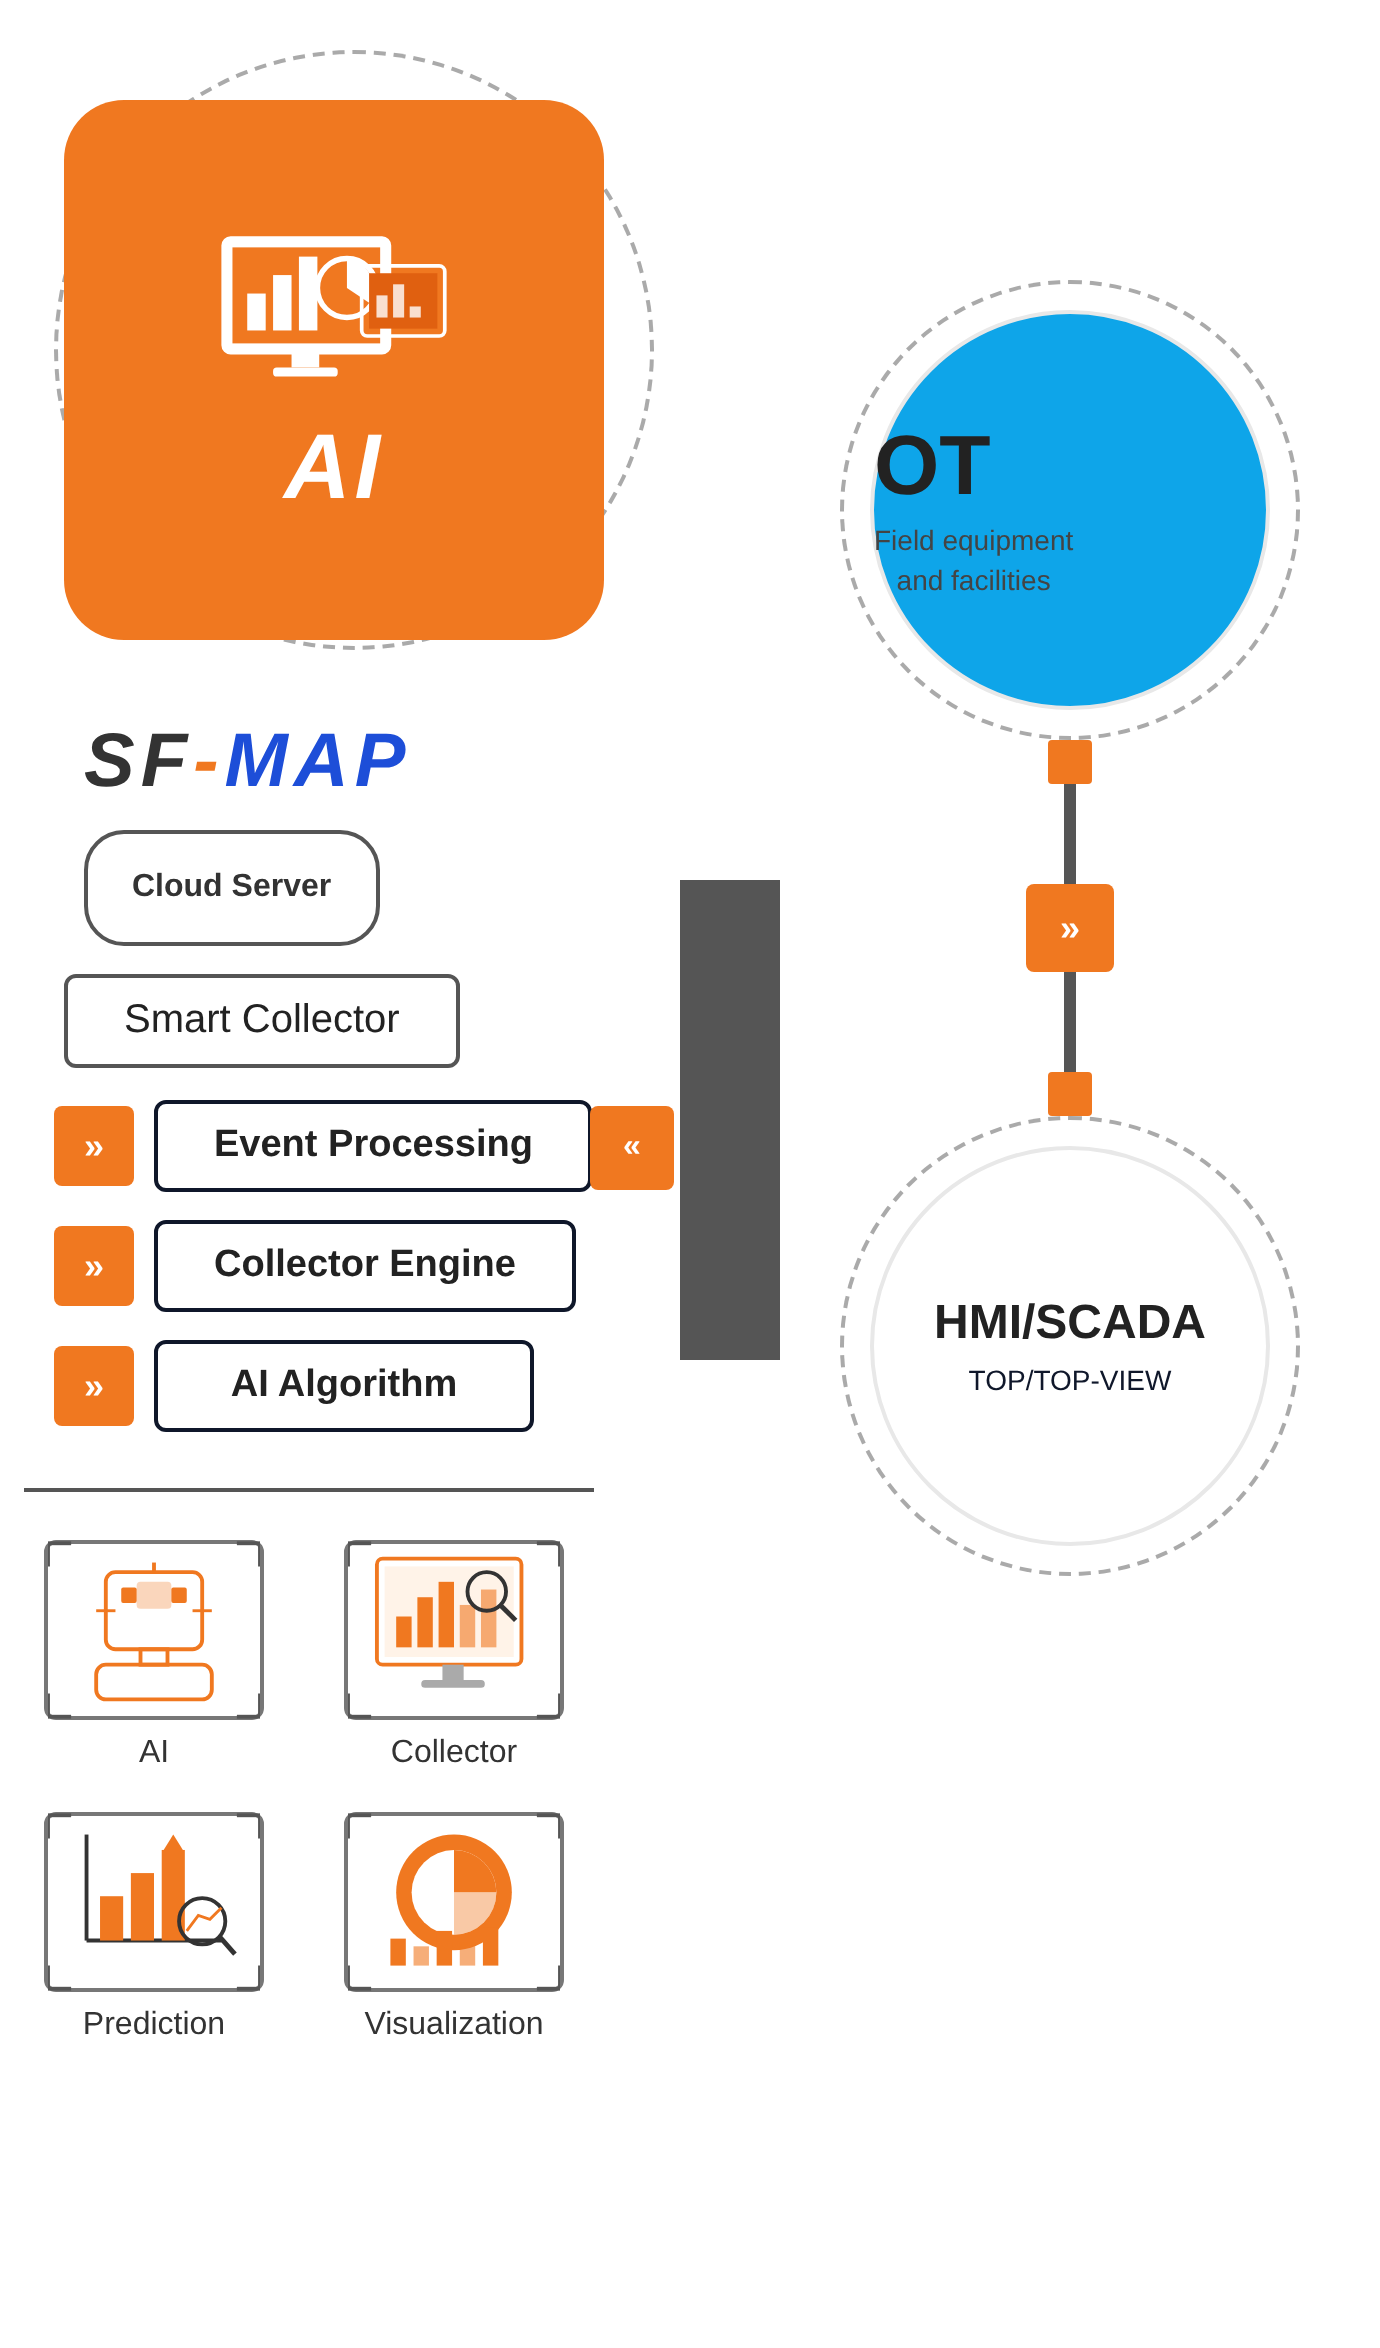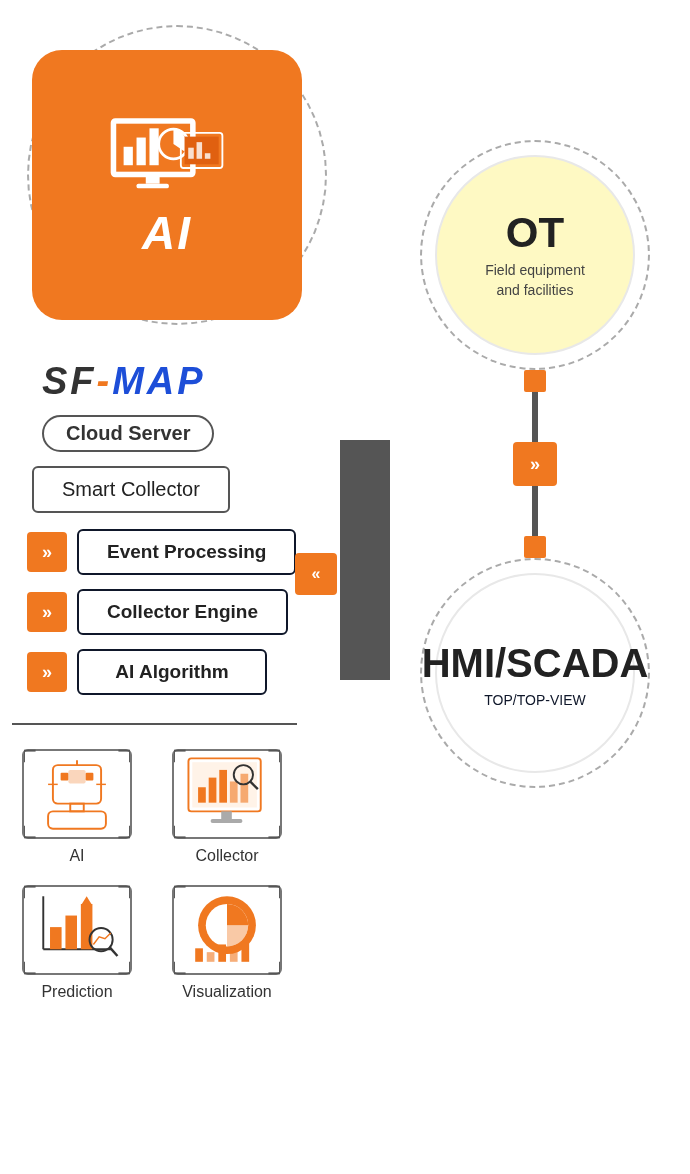--- a/index.html
+++ b/index.html
@@ -86,22 +86,22 @@
     }
     .sfmap-logo span.map {
       color: #333;
     }
 
     
     .cloud-server-badge {
       margin-top: 12px;
       border: 2px solid #555;
       border-radius: 20px;
-      padding: 5px 22px;
-      font-size: 20px;
+      padding: 18px 22px;
+      font-size: 16px;
       color: #333;
       font-weight: 600;
       align-self: flex-start;
       margin-left: 30px;
     }
 
     
     .smart-collector-box {
       margin-top: 14px;
       border: 2px solid #555;
@@ -247,24 +247,24 @@
       border: 2px dashed #aaa;
     }
 
     .ot-inner-circle {
       position: absolute;
       top: 15px; left: 15px;
       width: 200px;
       height: 200px;
       border-radius: 50%;
       border: 2px solid #E8E8E8;
-      background: #fef9c3;
-      display: flex;
-      flex-direction: column;
-      align-items: center;
+      background: #0ea5e9;
+      display: flex;
+      flex-direction: column;
+      align-items: flex-start;
       justify-content: center;
     }
 
     .ot-title {
       font-size: 42px;
       font-weight: 900;
       color: #222;
     }
 
     .ot-subtitle {
@@ -342,21 +342,21 @@
       border-radius: 50%;
       border: 2px solid #E8E8E8;
       background: #fff;
       display: flex;
       flex-direction: column;
       align-items: center;
       justify-content: center;
     }
 
     .hmi-title {
-      font-size: 40px;
+      font-size: 24px;
       font-weight: 900;
       color: #222;
       text-align: center;
       line-height: 1.2;
     }
 
     .hmi-subtitle {
       font-size: 14px;
       color: #0f172a;
       text-align: center;

